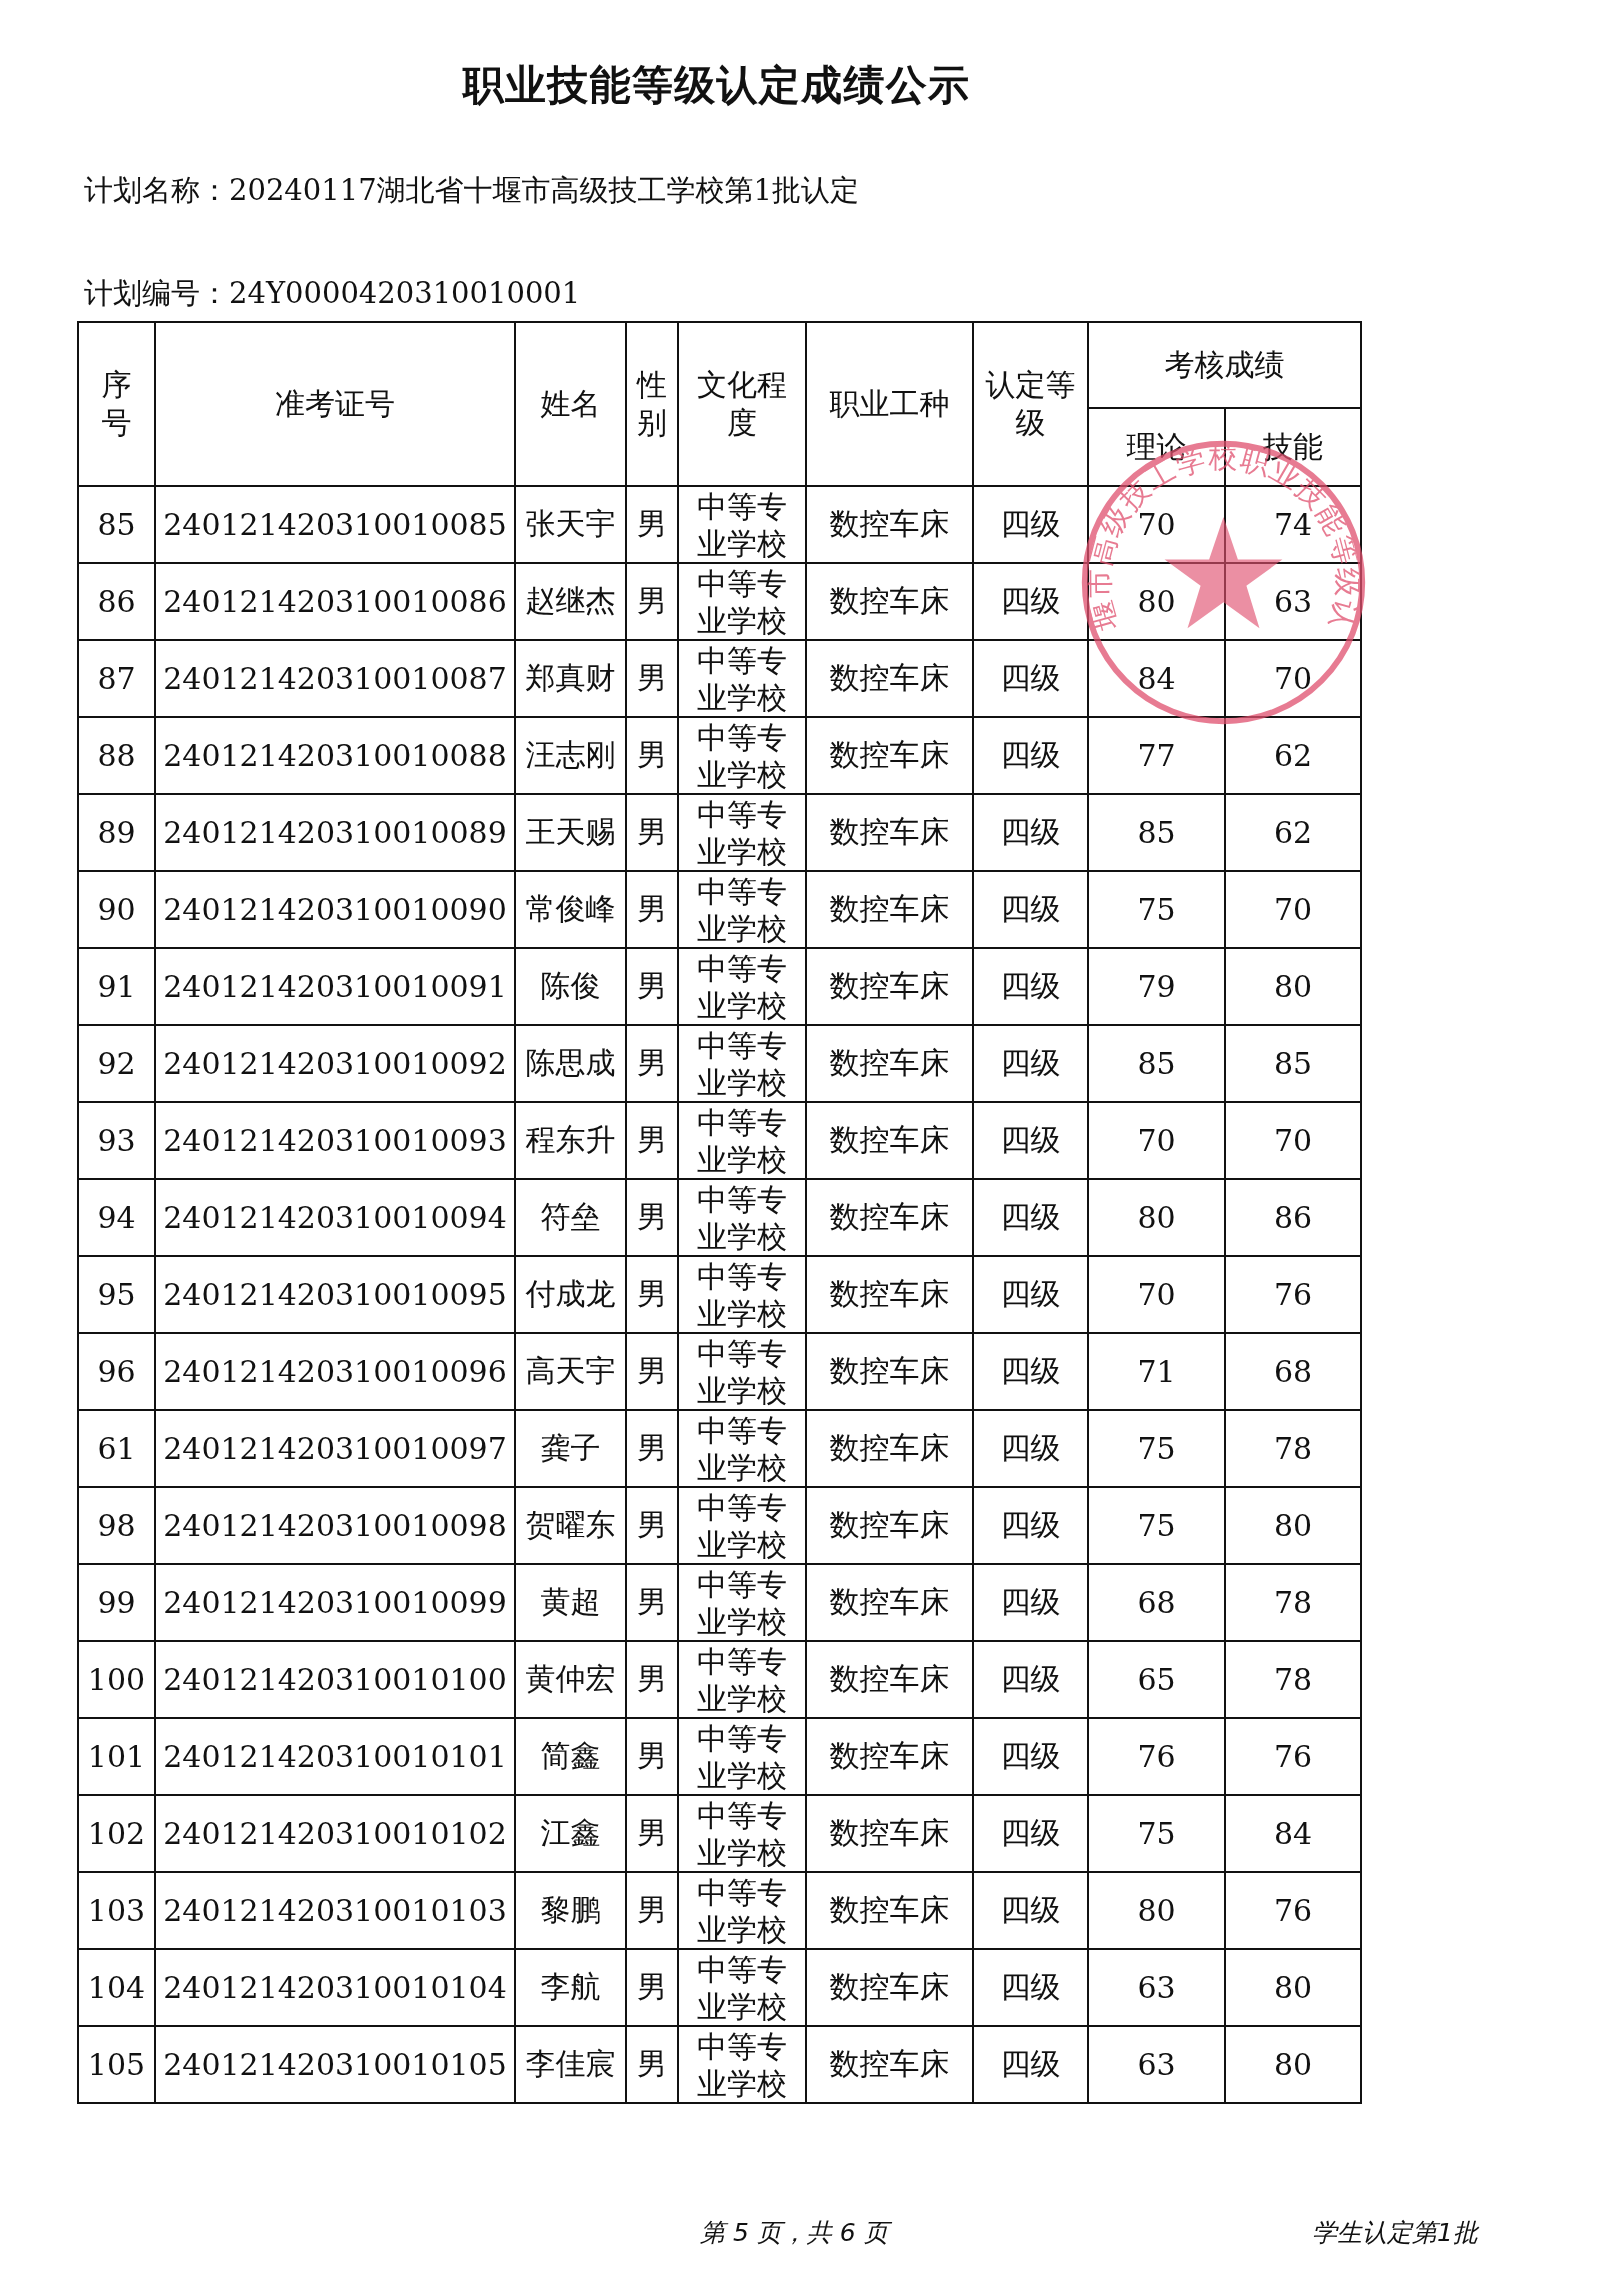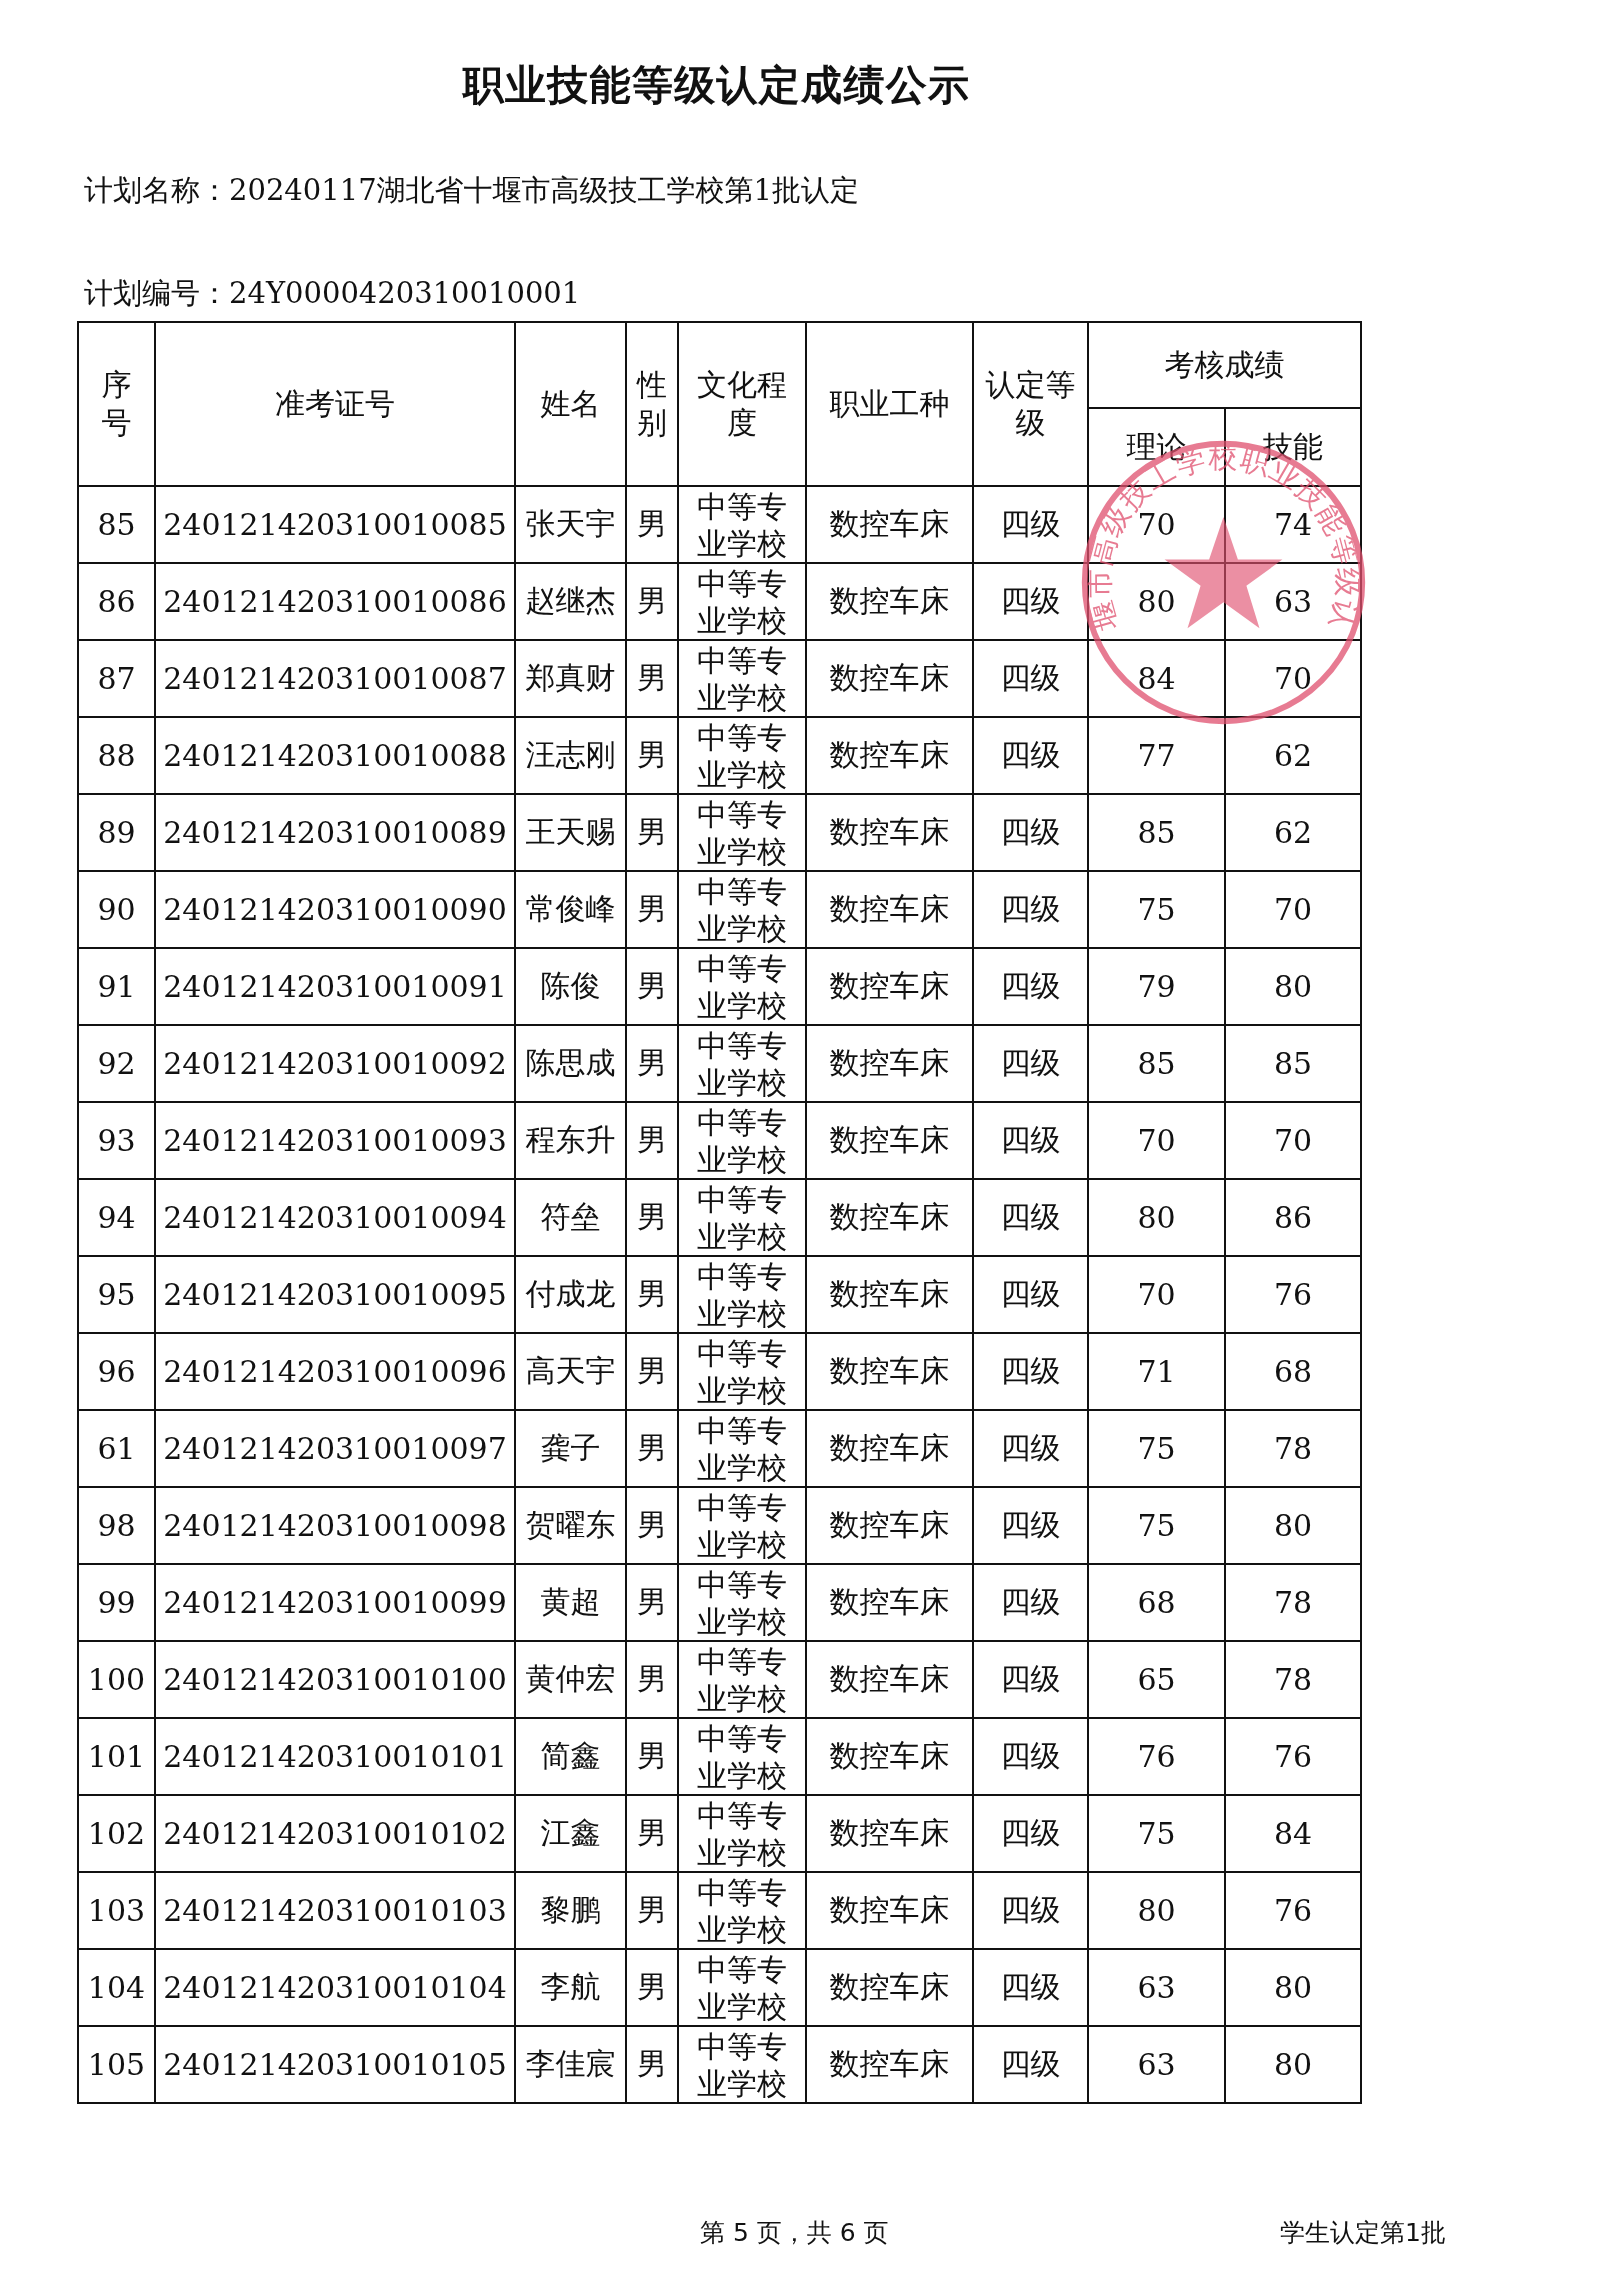--- a/index.html
+++ b/index.html
@@ -19,23 +19,23 @@
   table.grid th { font-family: "DejaVu Sans", "Liberation Sans", sans-serif; font-size: 30px; line-height: 38px; }
   table.grid tr.hdr1 th { height: 84px; }
   table.grid tr.hdr2 th { height: 76px; }
   table.grid tbody td { height: 75px; font-size: 30px; }
   td.num { font-family: "DejaVu Serif", "Liberation Serif", serif; }
   td.cjk { font-family: "DejaVu Sans", "Liberation Sans", sans-serif; }
   td.edu { font-family: "DejaVu Sans", "Liberation Sans", sans-serif; font-size: 29px; line-height: 37px; }
   td.edu span { display: block; }
   .vtext span { display: block; }
   .stamp { position: absolute; left: 1073px; top: 432px; width: 301px; height: 301px; pointer-events: none; opacity: 0.75; }
-  .footer { position: absolute; top: 2216px; font-family: "DejaVu Sans", "Liberation Sans", sans-serif; font-size: 25px; }
+  .footer { position: absolute; top: 2216px; font-family: "DejaVu Sans", "Liberation Sans", sans-serif; font-size: 25px; font-style: italic; }
   #footer-page { left: 700px; }
-  #footer-batch { left: 1280px; }
+  #footer-batch { left: 1312px; }
 </style>
 </head>
 <body>
 
 <div class="title">职业技能等级认定成绩公示</div>
 
 <div class="meta" id="plan-name">
   <span>计划名称：</span><span class="val">20240117湖北省十堰市高级技工学校第1批认定</span>
 </div>
 <div class="meta" id="plan-code">

